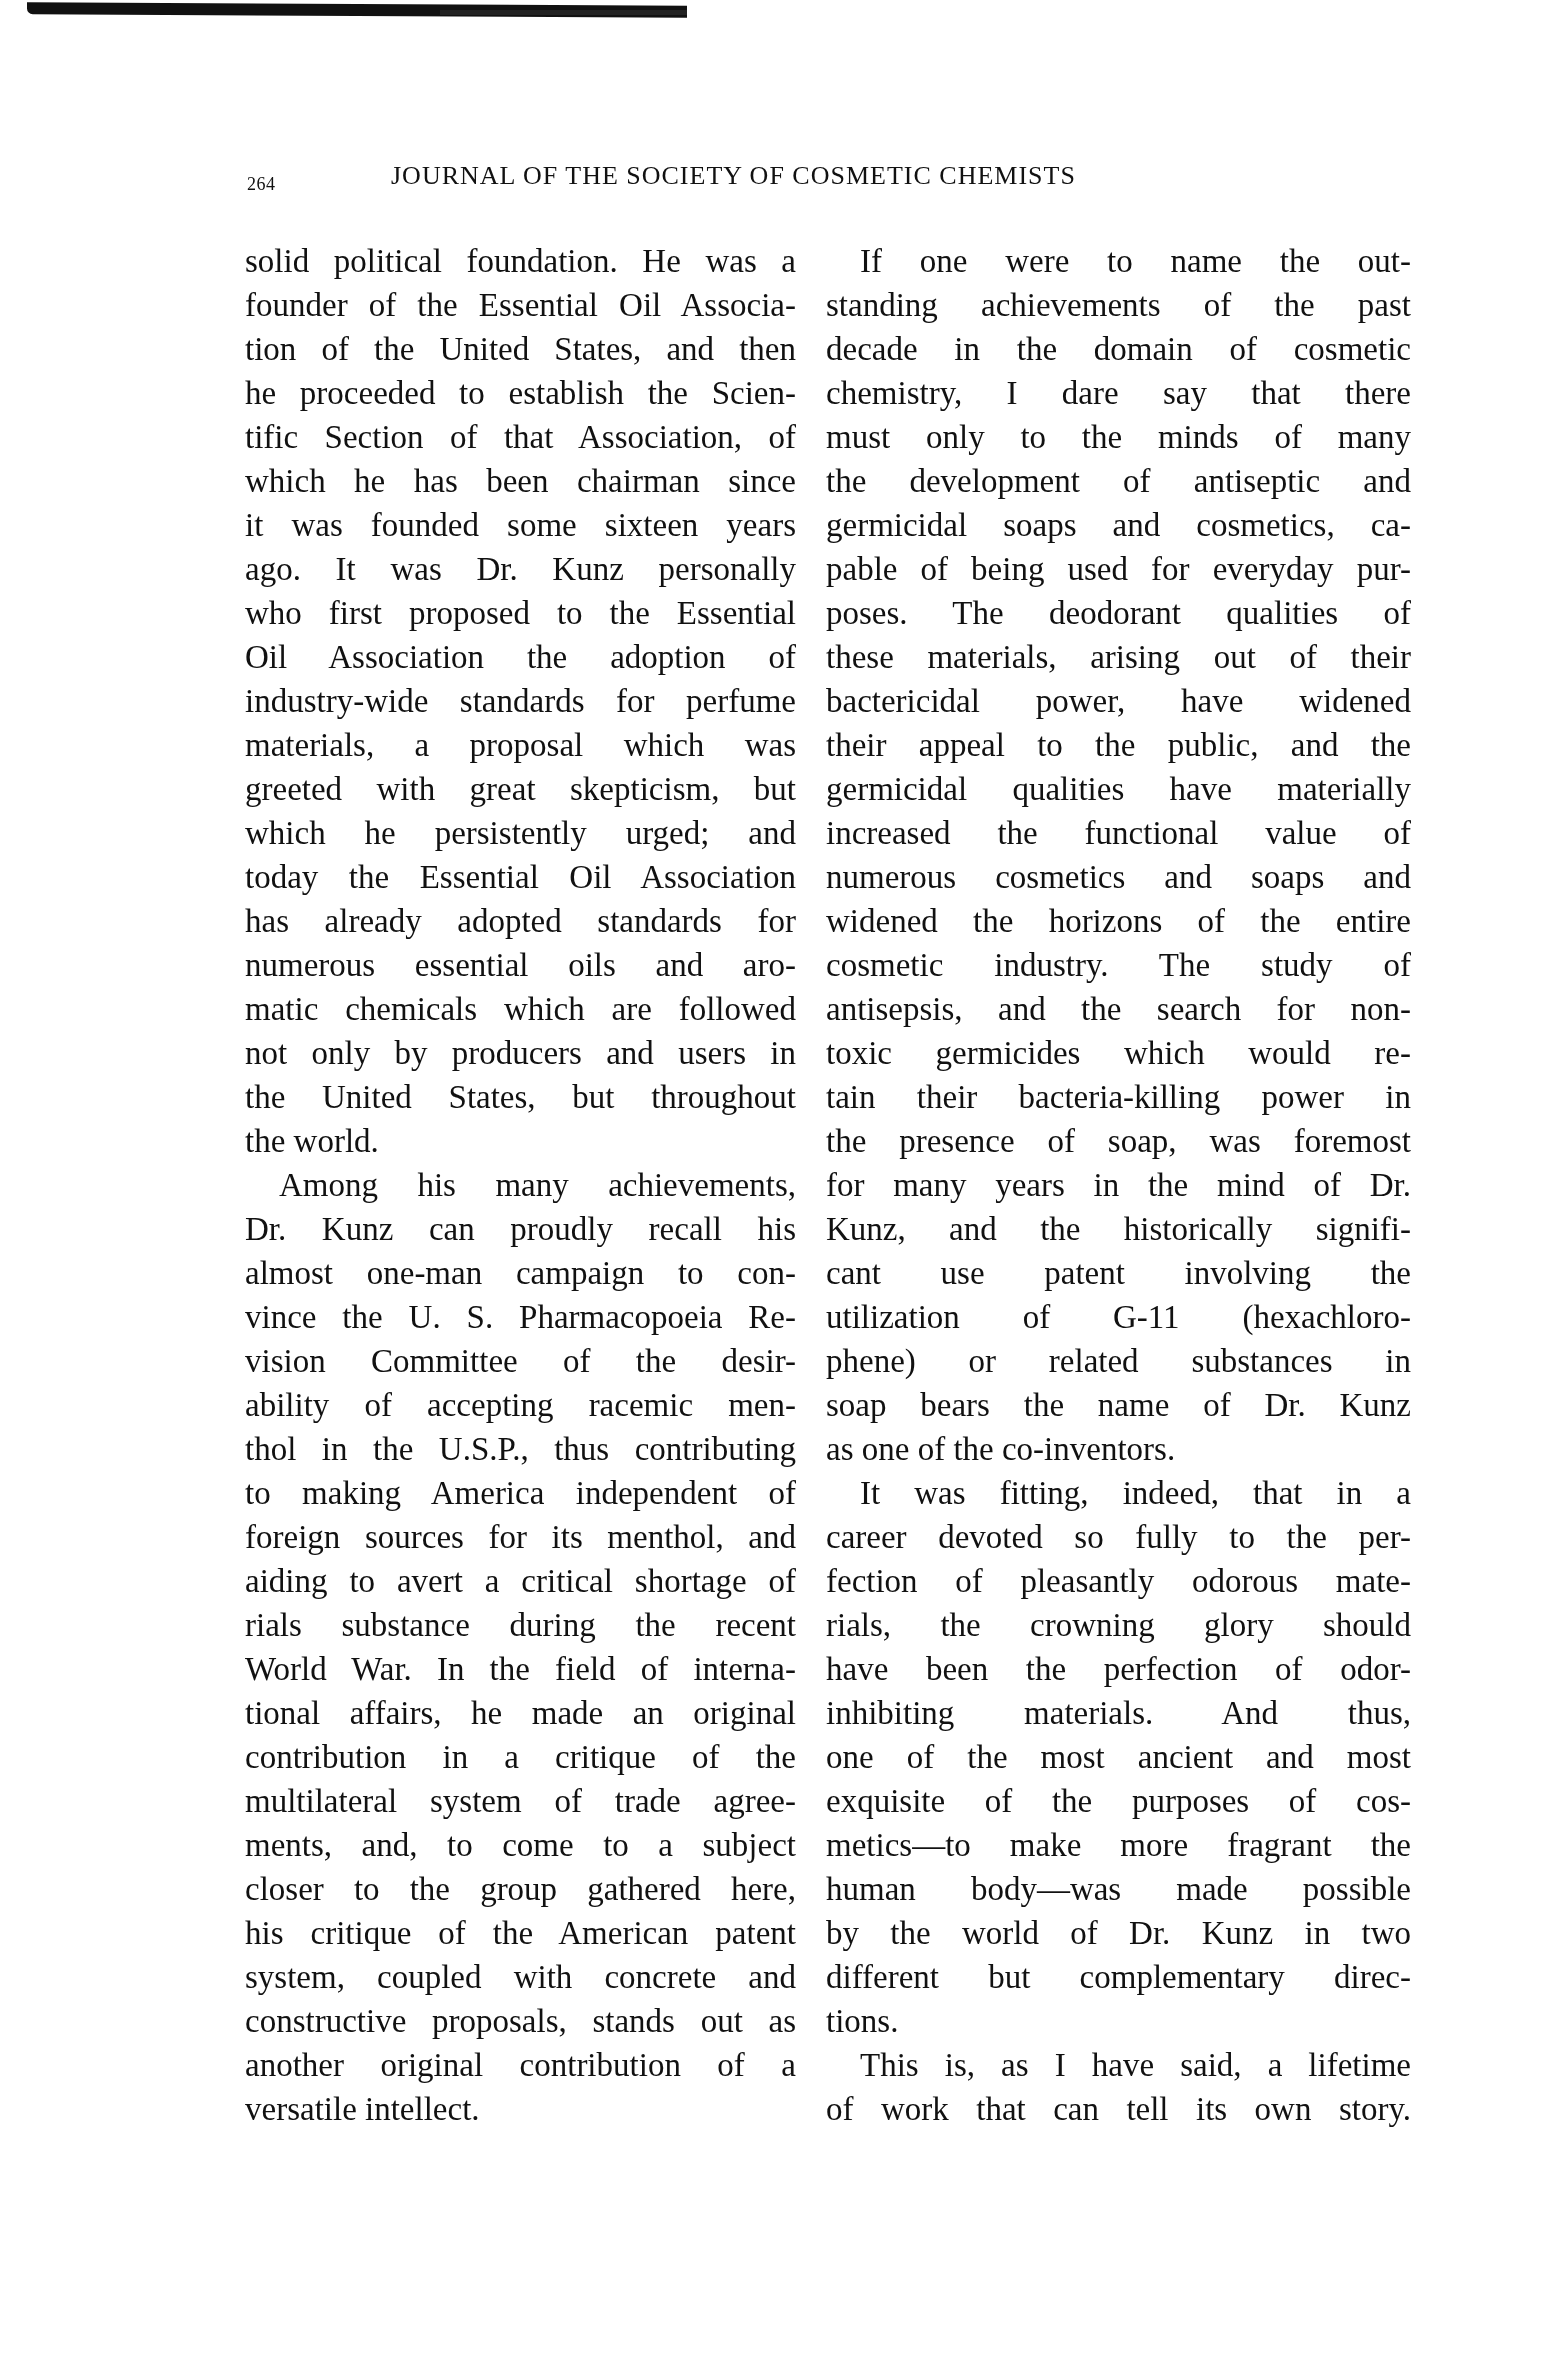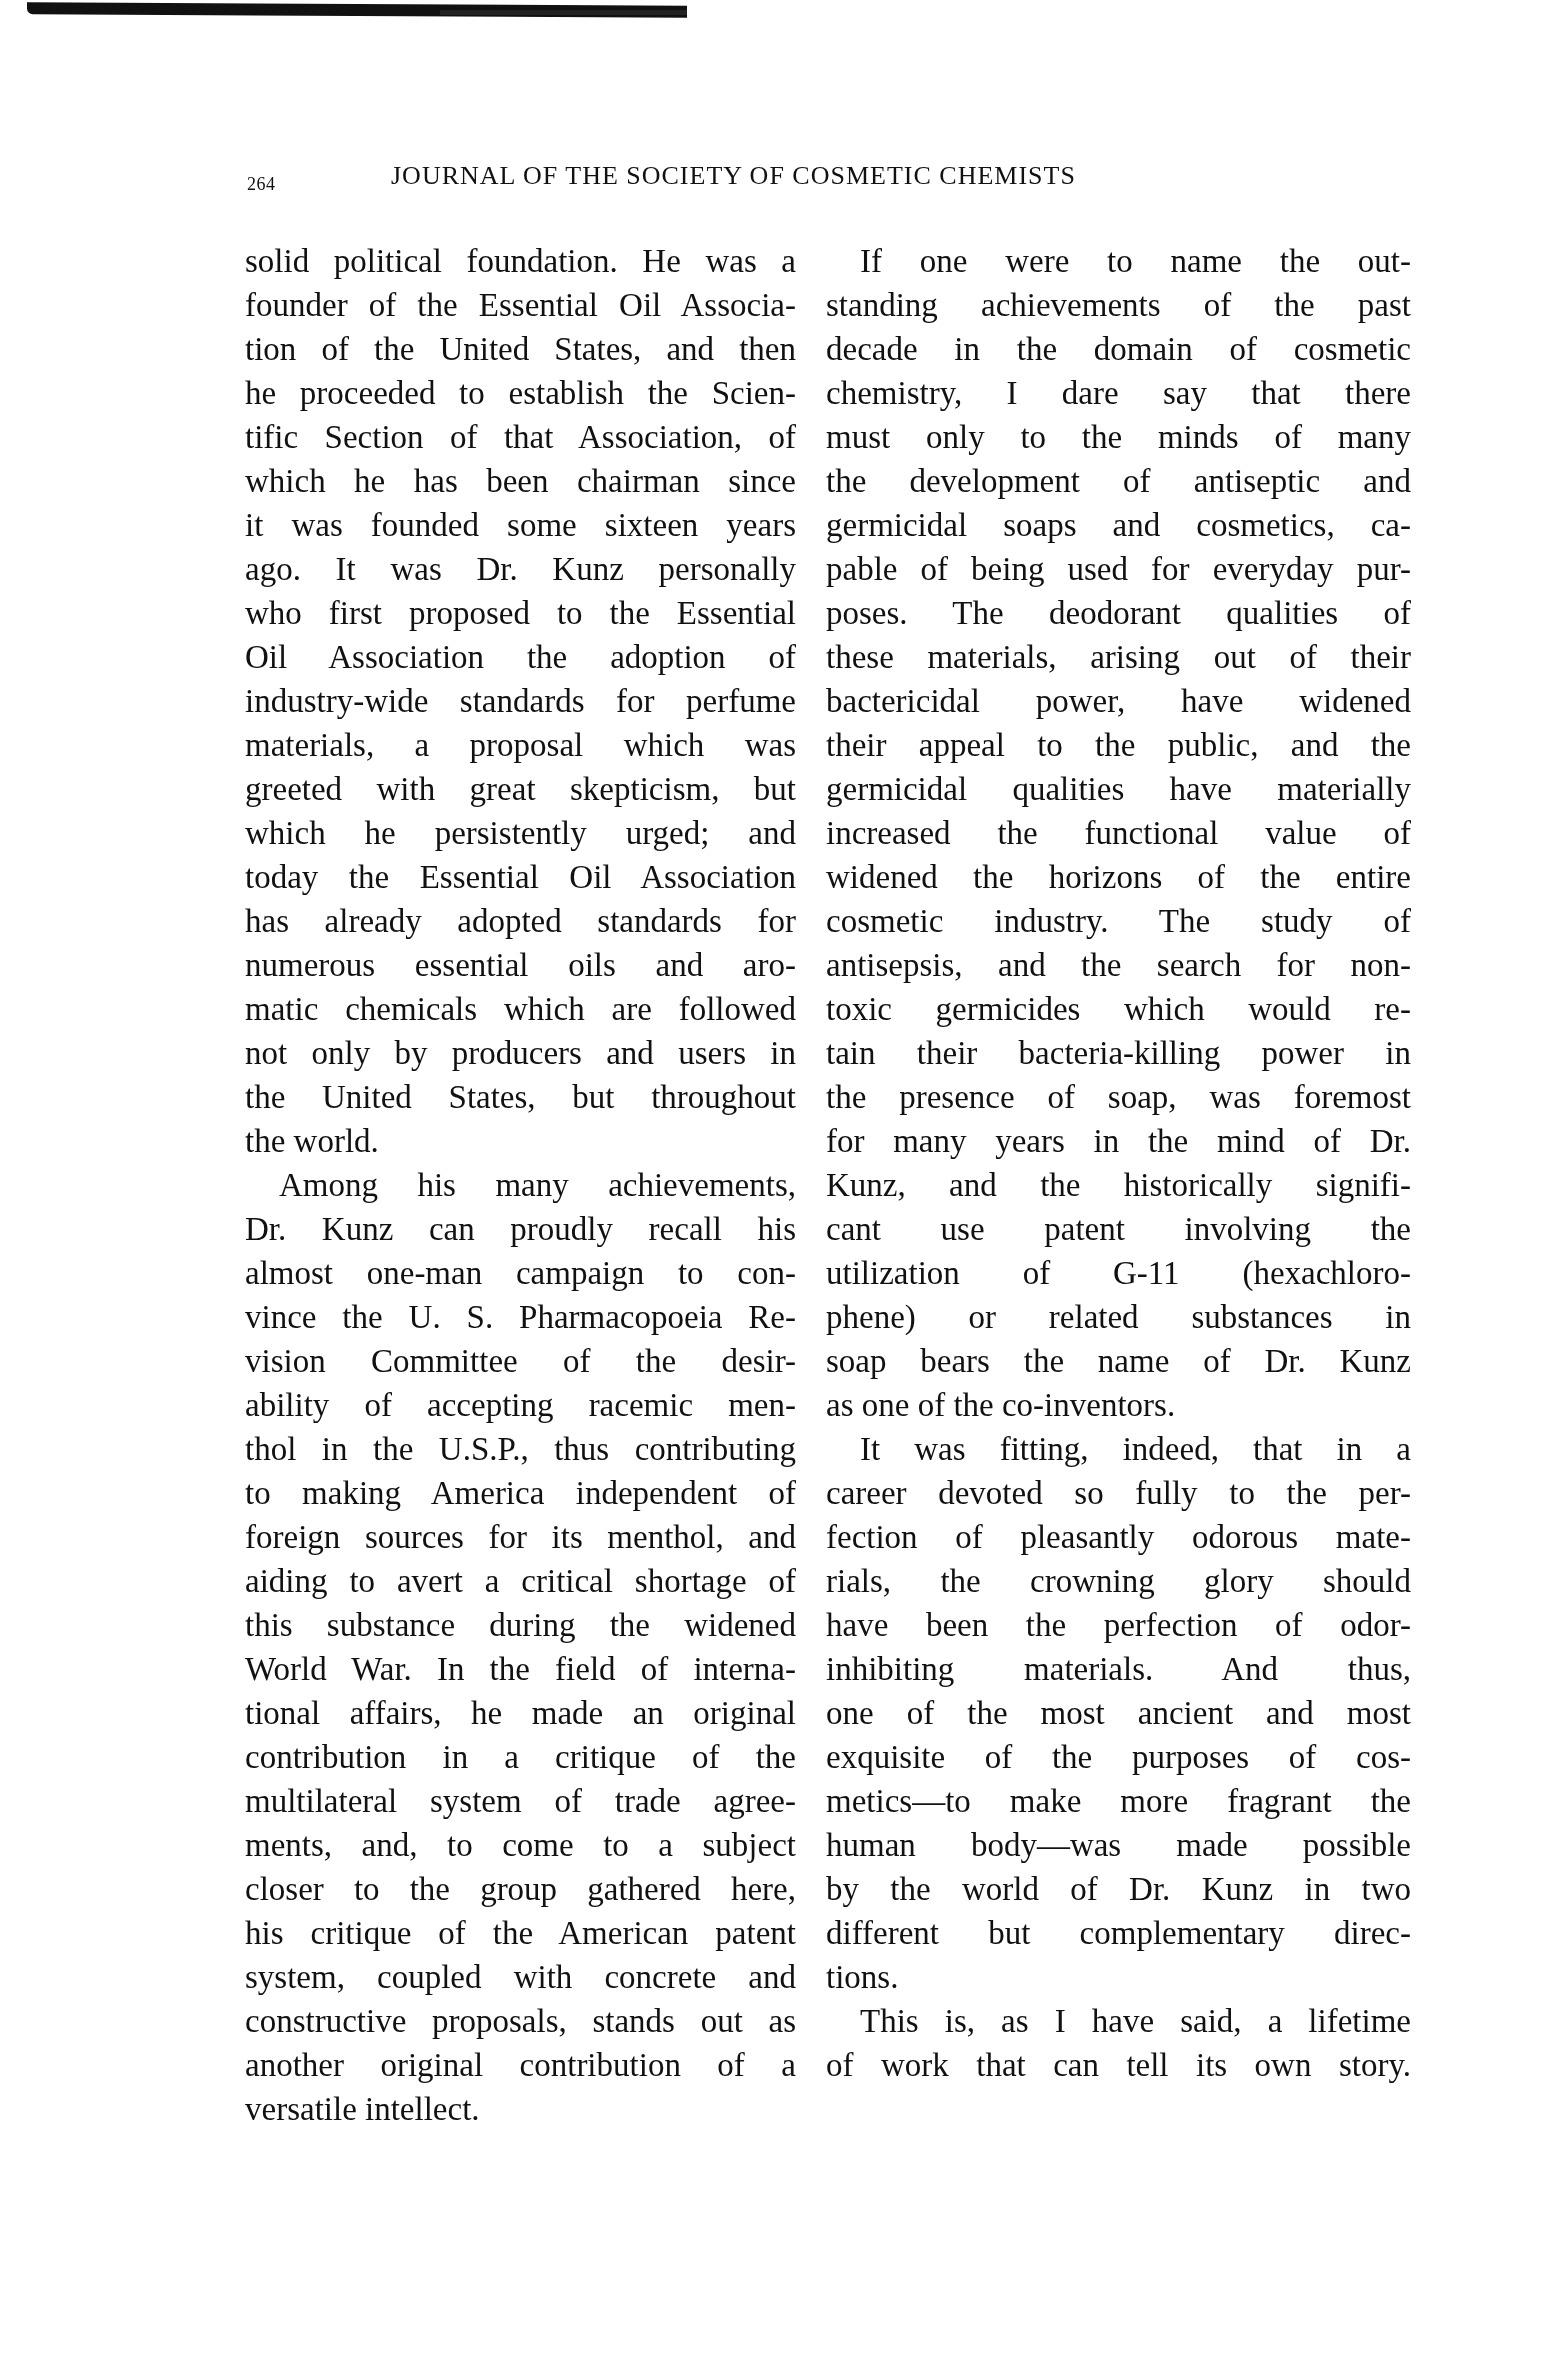--- a/index.html
+++ b/index.html
@@ -52,21 +52,21 @@
   <span class="line indent">Among his many achievements,</span>
   <span class="line">Dr. Kunz can proudly recall his</span>
   <span class="line">almost one-man campaign to con-</span>
   <span class="line">vince the U. S. Pharmacopoeia Re-</span>
   <span class="line">vision Committee of the desir-</span>
   <span class="line">ability of accepting racemic men-</span>
   <span class="line">thol in the U.S.P., thus contributing</span>
   <span class="line">to making America independent of</span>
   <span class="line">foreign sources for its menthol, and</span>
   <span class="line">aiding to avert a critical shortage of</span>
-  <span class="line">this substance during the widened</span>
+  <span class="line">rials substance during the recent</span>
   <span class="line">World War.  In the field of interna-</span>
   <span class="line">tional affairs, he made an original</span>
   <span class="line">contribution in a critique of the</span>
   <span class="line">multilateral system of trade agree-</span>
   <span class="line">ments, and, to come to a subject</span>
   <span class="line">closer to the group gathered here,</span>
   <span class="line">his critique of the American patent</span>
   <span class="line">system, coupled with concrete and</span>
   <span class="line">constructive proposals, stands out as</span>
   <span class="line">another original contribution of a</span>
@@ -81,20 +81,21 @@
   <span class="line">must only to the minds of many</span>
   <span class="line">the development of antiseptic and</span>
   <span class="line">germicidal soaps and cosmetics, ca-</span>
   <span class="line">pable of being used for everyday pur-</span>
   <span class="line">poses.  The deodorant qualities of</span>
   <span class="line">these materials, arising out of their</span>
   <span class="line">bactericidal power, have widened</span>
   <span class="line">their appeal to the public, and the</span>
   <span class="line">germicidal qualities have materially</span>
   <span class="line">increased the functional value of</span>
+  <span class="line">numerous cosmetics and soaps and</span>
   <span class="line">widened the horizons of the entire</span>
   <span class="line">cosmetic industry.  The study of</span>
   <span class="line">antisepsis, and the search for non-</span>
   <span class="line">toxic germicides which would re-</span>
   <span class="line">tain their bacteria-killing power in</span>
   <span class="line">the presence of soap, was foremost</span>
   <span class="line">for many years in the mind of Dr.</span>
   <span class="line">Kunz, and the historically signifi-</span>
   <span class="line">cant use patent involving the</span>
   <span class="line">utilization of G-11 (hexachloro-</span>

